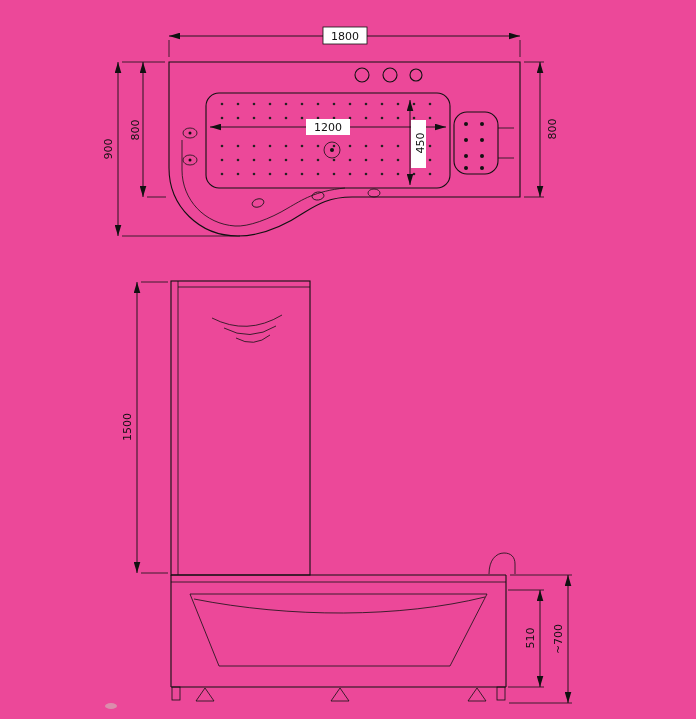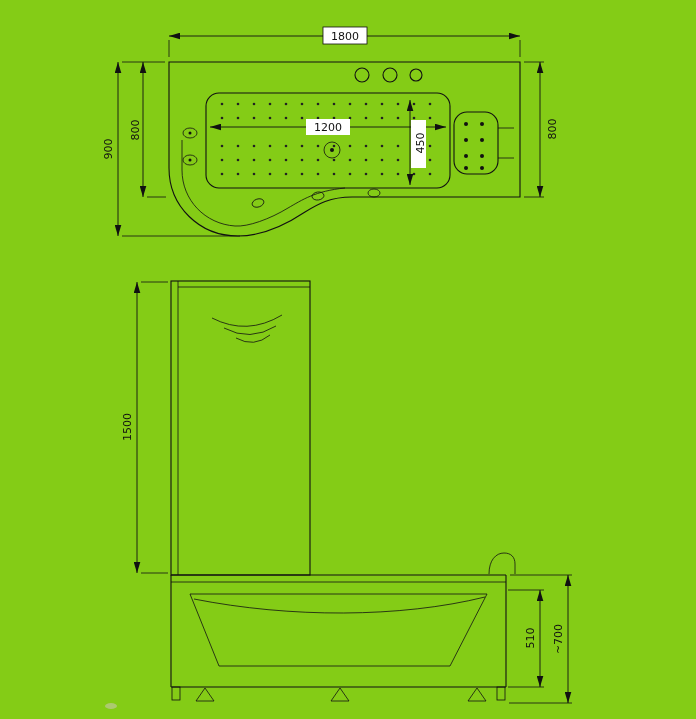--- a/index.html
+++ b/index.html
@@ -1,16 +1,16 @@
 <!DOCTYPE html>
 <html><head>
 <meta charset="utf-8">
 <style>
   html,body { margin:0; padding:0; background:#ffffff; }
-  .page { position:relative; width:696px; height:719px; background:#84cc16; }
+  .page { position:relative; width:696px; height:719px; background:#ec4899; }
   svg { display:block; }
   .lbl { font-family:"DejaVu Sans", "Liberation Sans", sans-serif; font-size:11px; fill:#111; }
   .ln   { stroke:#111; stroke-width:1.1; fill:none; }
   .thin { stroke:#111; stroke-width:0.8; fill:none; }
   .dim  { stroke:#111; stroke-width:0.9; fill:none;
           marker-start:url(#arr); marker-end:url(#arr); }
   .whitebox { fill:#ffffff; stroke:none; }
 </style>
 </head>
 <body>

